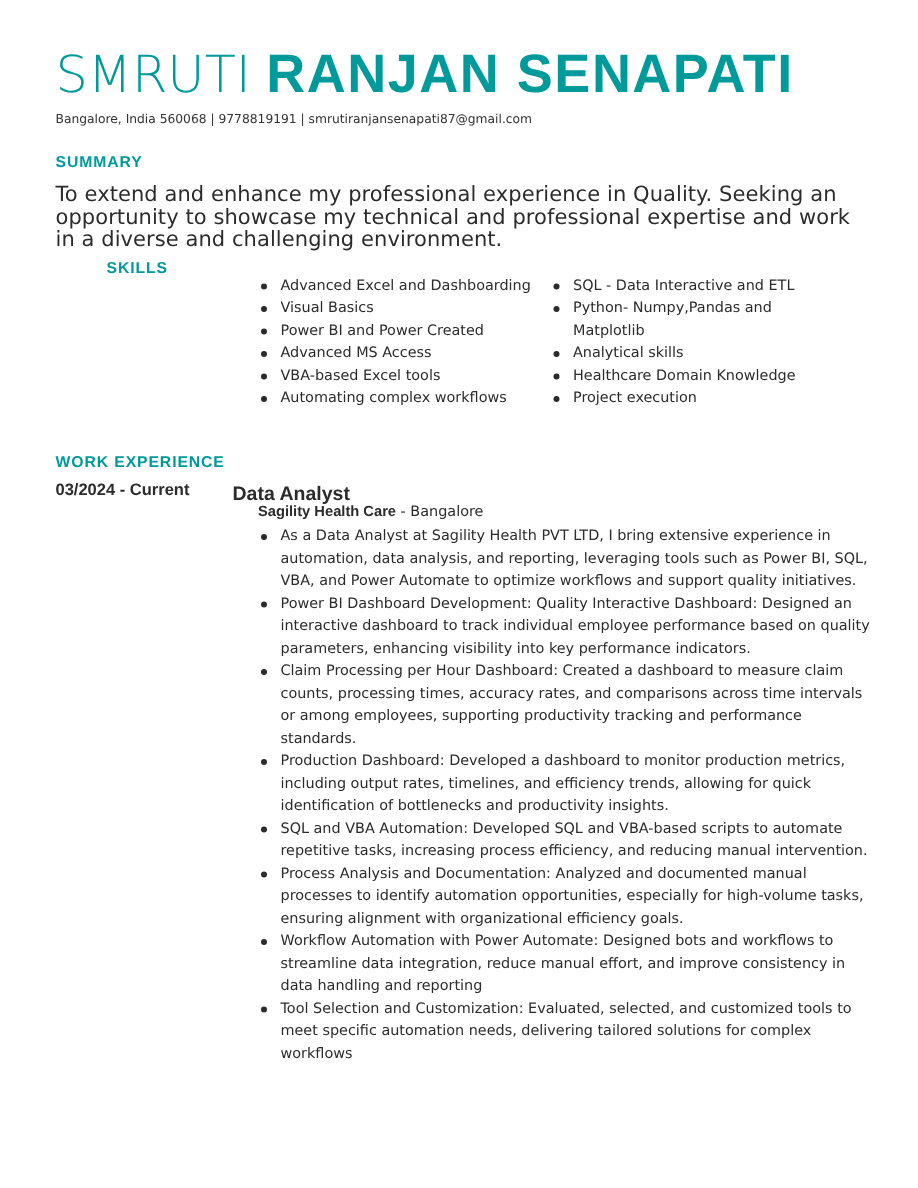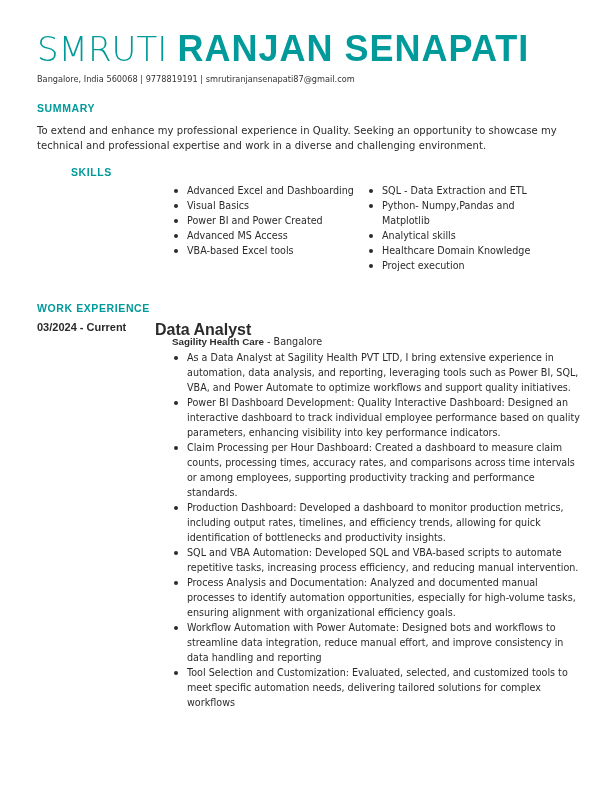--- a/index.html
+++ b/index.html
@@ -30,21 +30,21 @@
 
     .section-title {
       position: absolute; left: 37px;
       font-family: "Liberation Sans", sans-serif;
       font-weight: 700; font-size: 10.5px; color: #009a9a;
       letter-spacing: 0.6px;
     }
 
     .summary-text {
       position: absolute; left: 37px; top: 123px; width: 540px;
-      font-size: 10px; line-height: 15px; color: #2b2b2b;
+      font-size: 14px; line-height: 15px; color: #2b2b2b;
       letter-spacing: 0.05px;
     }
 
     ul.bullets { list-style: none; }
     ul.bullets li {
       position: relative; padding-left: 14px;
       font-size: 9.6px; line-height: 15px; color: #2b2b2b;
     }
     ul.bullets li::before {
       content: ""; position: absolute; left: 1px; top: 6px;
@@ -55,21 +55,21 @@
     .skills-col2 { position: absolute; left: 368px; top: 183px; width: 220px; }
 
     .job-date {
       position: absolute; left: 37px; top: 321px;
       font-family: "Liberation Sans", sans-serif;
       font-weight: 700; font-size: 11px; color: #2b2b2b; white-space: nowrap;
     }
     .job-title {
       position: absolute; left: 155px; top: 321px;
       font-family: "Liberation Sans", sans-serif;
-      font-weight: 700; font-size: 16px; color: #2b2b2b;
+      font-weight: 700; font-size: 13px; color: #2b2b2b;
     }
     .job-company-line {
       position: absolute; left: 172px; top: 336px;
       font-size: 9.6px; color: #2b2b2b; white-space: nowrap;
     }
     .job-company { font-family: "Liberation Sans", sans-serif; font-weight: 700; font-size: 9.8px; }
     .job-bullets { position: absolute; left: 173px; top: 350px; width: 410px; }
   </style>
 </head>
 <body>
@@ -79,32 +79,33 @@
   <div class="name">
     <span class="first">SMRUTI</span>
     <span class="last">RANJAN SENAPATI</span>
   </div>
 
   <div class="contact">Bangalore, India 560068 | 9778819191 | smrutiranjansenapati87@gmail.com</div>
 
   <div class="section-title" style="top:102px;">SUMMARY</div>
   <div class="summary-text">To extend and enhance my professional experience in Quality. Seeking an opportunity to showcase my technical and professional expertise and work in a diverse and challenging environment.</div>
 
-  <div class="section-title" style="top:166px;padding-left:34px;">SKILLS</div>
+  <div class="section-title" style="top:173px;padding-left:34px;">SKILLS</div>
 
   <ul class="bullets skills-col1">
     <li>Advanced Excel and Dashboarding</li>
     <li>Visual Basics</li>
     <li>Power BI and Power Created</li>
     <li>Advanced MS Access</li>
     <li>VBA-based Excel tools</li>
+    <li>Automating complex workflows</li>
   </ul>
 
   <ul class="bullets skills-col2">
-    <li>SQL - Data Extraction and ETL</li>
+    <li>SQL - Data Interactive and ETL</li>
     <li style="width:190px;">Python- Numpy,Pandas and Matplotlib</li>
     <li>Analytical skills</li>
     <li>Healthcare Domain Knowledge</li>
     <li>Project execution</li>
   </ul>
 
   <div class="section-title" style="top:302px;">WORK EXPERIENCE</div>
 
   <div class="job-date">03/2024 - Current</div>
   <div class="job-title">Data Analyst</div>

